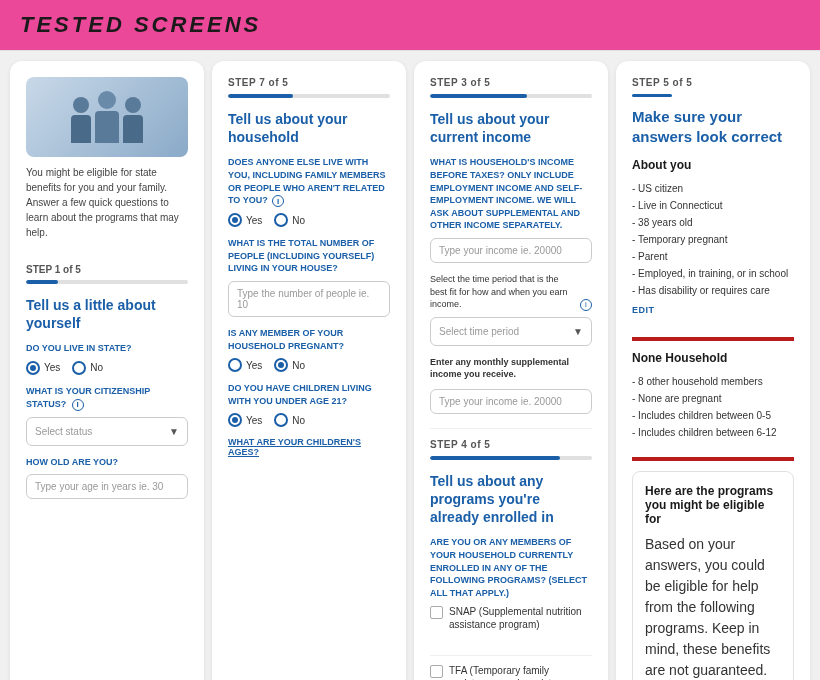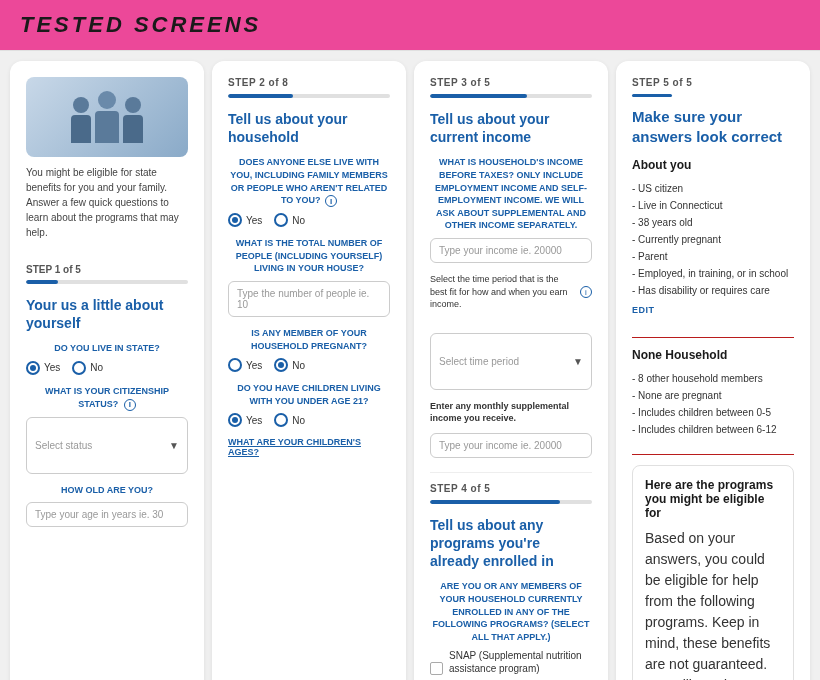--- a/index.html
+++ b/index.html
@@ -126,21 +126,20 @@
     }
 
     
     .form-question {
       font-size: 9px;
       font-weight: 700;
       color: #1a5fa8;
       text-transform: uppercase;
       margin-bottom: 6px;
       line-height: 1.4;
-      text-align: center;
     }
     .radio-group {
       display: flex;
       gap: 12px;
       margin-bottom: 10px;
       align-items: center;
     }
     .radio-option {
       display: flex;
       align-items: center;
@@ -170,21 +169,21 @@
       border-radius: 6px;
       padding: 6px 8px;
       font-size: 10px;
       color: #999;
       margin-bottom: 10px;
     }
     .select-input {
       width: 100%;
       border: 1px solid #ccc;
       border-radius: 6px;
-      padding: 22px 8px;
+      padding: 8px 8px;
       font-size: 10px;
       color: #999;
       margin-bottom: 10px;
       display: flex;
       justify-content: space-between;
       align-items: center;
       background: #fff;
     }
     .chevron {
       font-size: 10px;
@@ -203,48 +202,48 @@
     
     .income-note {
       font-size: 9px;
       color: #333;
       line-height: 1.4;
       margin-bottom: 8px;
       font-weight: bold;
     }
     .info-row {
       display: flex;
-      align-items: center;
+      align-items: flex-end;
       gap: 4px;
       font-size: 9px;
       color: #333;
-      margin-bottom: 22px;
+      margin-bottom: 6px;
       line-height: 1.4;
     }
     .info-icon {
       width: 12px;
       height: 12px;
       border-radius: 50%;
       border: 1px solid #1a5fa8;
       color: #1a5fa8;
       font-size: 8px;
       display: flex;
       align-items: center;
       justify-content: center;
       flex-shrink: 0;
       margin-top: 1px;
     }
 
     
     .checkbox-item {
       display: flex;
-      align-items: flex-end;
+      align-items: flex-start;
       gap: 6px;
       margin-bottom: 8px;
-      padding-bottom: 16px;
+      padding-bottom: 24px;
       border-bottom: 1px solid #f0f0f0;
     }
     .checkbox-box {
       width: 13px;
       height: 13px;
       border: 1px solid #aaa;
       border-radius: 2px;
       flex-shrink: 0;
       margin-top: 1px;
     }
@@ -300,21 +299,21 @@
 
     .here-are-section {
       background: #fff;
       border: 1px solid #e0e0e0;
       border-radius: 8px;
       padding: 12px;
       margin-bottom: 8px;
     }
 
     .about-section {
-      border-bottom: 1px solid #b91c1c;
+      border-bottom: 4px solid #b91c1c;
       padding-bottom: 10px;
       margin-bottom: 10px;
     }
 
     .children-question {
       font-size: 9px;
       font-weight: 700;
       color: #1a5fa8;
       text-decoration: underline;
       text-transform: uppercase;
@@ -345,21 +344,21 @@
           <div class="person-head"></div>
           <div class="person-body"></div>
         </div>
       </div>
     </div>
     <div class="screen1-desc">You might be eligible for state benefits for you and your family. Answer a few quick questions to learn about the programs that may help.</div>
     <div class="step1-label">STEP 1 of 5</div>
     <div class="step-bar">
       <div class="step-bar-fill" style="width:20%"></div>
     </div>
-    <div class="section-title">Your us a little about yourself</div>
+    <div class="section-title">Tell us a little about yourself</div>
     <div class="form-question">DO YOU LIVE IN STATE?</div>
     <div class="radio-group">
       <div class="radio-option">
         <div class="radio-circle selected"></div>
         <span>Yes</span>
       </div>
       <div class="radio-option">
         <div class="radio-circle"></div>
         <span>No</span>
       </div>
@@ -372,21 +371,21 @@
       <span>Select status</span>
       <span class="chevron">▼</span>
     </div>
     <div class="form-question">HOW OLD ARE YOU?</div>
     <div class="text-input">
       <span>Type your age in years ie. 30</span>
     </div>
   </div>
 
   <div class="screen-card">
-    <div class="step-label">STEP 2 of 8</div>
+    <div class="step-label">STEP 7 of 5</div>
     <div class="step-bar">
       <div class="step-bar-fill" style="width:40%"></div>
     </div>
     <div class="section-title">Tell us about your household</div>
     <div class="form-question">
       <span>DOES ANYONE ELSE LIVE WITH YOU, INCLUDING FAMILY MEMBERS OR PEOPLE WHO AREN'T RELATED TO YOU?</span>
       <span class="info-icon" style="display:inline-flex;vertical-align:middle;margin-left:2px;">i</span>
     </div>
     <div class="radio-group">
       <div class="radio-option">
@@ -476,21 +475,21 @@
     <div class="step-label">STEP 5 of 5</div>
     <div class="divider-line"></div>
     <div class="screen5-title">Make sure your answers look correct</div>
 
     <div class="about-section">
       <div class="results-section-title">About you</div>
       <div class="results-list">
         <div>- US citizen</div>
         <div>- Live in Connecticut</div>
         <div>- 38 years old</div>
-        <div>- Currently pregnant</div>
+        <div>- Temporary pregnant</div>
         <div>- Parent</div>
         <div>- Employed, in training, or in school</div>
         <div>- Has disability or requires care</div>
       </div>
       <a class="edit-link">EDIT</a>
     </div>
 
     <div class="about-section">
       <div class="results-section-title">None Household</div>
       <div class="results-list">

